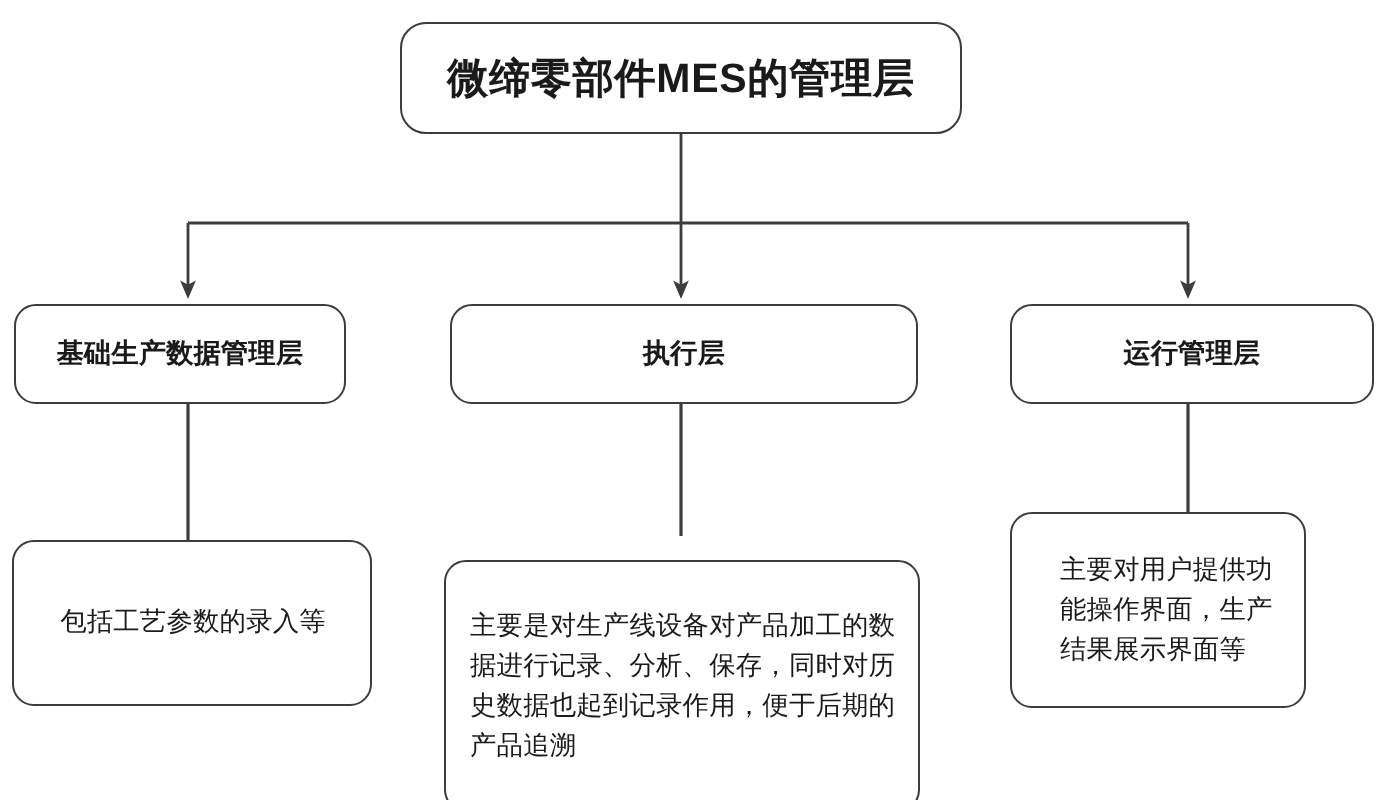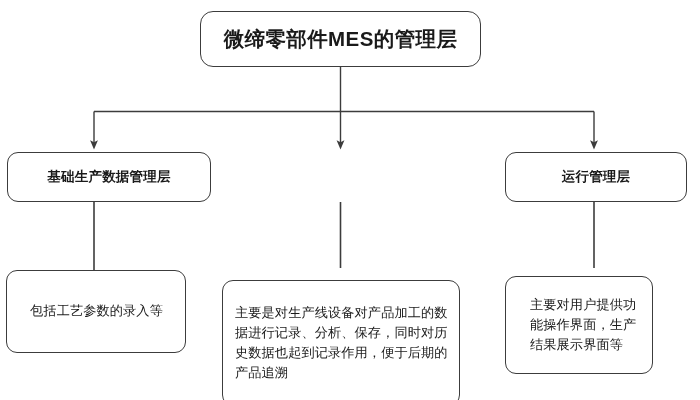--- a/index.html
+++ b/index.html
@@ -56,39 +56,39 @@
   .node-layer {
     height: 50px;
     justify-content: center;
   }
   .node-layer .node-text {
     font-size: 13.5px;
     font-weight: bold;
     text-align: center;
     letter-spacing: 0.2px;
   }
-  .layer-left  { left: 7px;   top: 152px; width: 204px; }
+  .layer-left  { left: 7px;   top: 152px; width: 166px; }
   .layer-mid   { left: 225px; top: 152px; width: 234px; }
   .layer-right { left: 505px; top: 152px; width: 182px; align-items: center; }
 
   .node-desc {
     align-items: center;
     justify-content: flex-start;
     padding: 6px 11px 6px 12px;
   }
   .node-desc .node-text {
     font-size: 13.2px;
     line-height: 1.52;
     text-align: left;
     color: #1a1a1a;
     letter-spacing: 0.1px;
   }
   .desc-left  { left: 6px;   top: 270px; width: 180px; height: 83px; justify-content: center; }
   .desc-mid   { left: 222px; top: 280px; width: 238px; height: 126px; }
-  .desc-right { left: 505px; top: 276px; width: 148px; height: 98px; padding-left: 24px; }
+  .desc-right { left: 505px; top: 256px; width: 148px; height: 98px; padding-left: 24px; }
 </style>
 </head>
 <body>
 
 <div id="diagram-root">
 
   <svg id="connector-layer" width="700" height="400" viewBox="0 0 700 400" xmlns="http://www.w3.org/2000/svg">
     <defs>
       <marker id="arrowhead" markerWidth="8" markerHeight="8" refX="3.4" refY="3.2" orient="auto" markerUnits="strokeWidth">
         <path d="M0,0.4 L6.6,3.2 L0,6.0 L1.5,3.2 Z" fill="#3c3c3c"></path>
@@ -109,20 +109,23 @@
   </svg>
 
   <div class="node node-title">
     <span class="node-text">微缔零部件MES的管理层</span>
   </div>
 
   <div class="node node-layer layer-left">
     <span class="node-text">基础生产数据管理层</span>
   </div>
 
+  <div class="node node-layer layer-mid">
+    <span class="node-text">执行层</span>
+  </div>
 
   <div class="node node-layer layer-right">
     <span class="node-text">运行管理层</span>
   </div>
 
   <div class="node node-desc desc-left">
     <span class="node-text">包括工艺参数的录入等</span>
   </div>
 
   <div class="node node-desc desc-mid">

